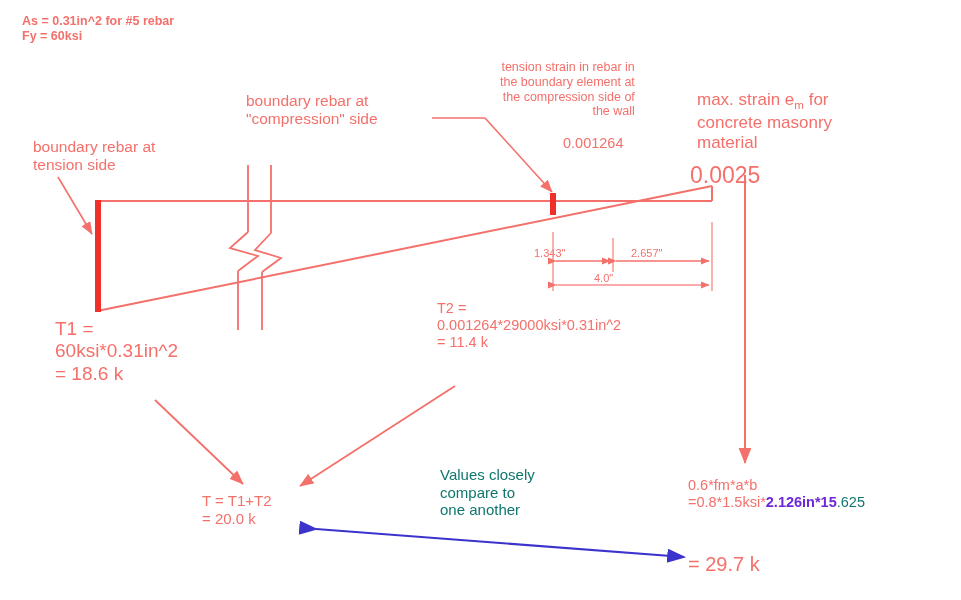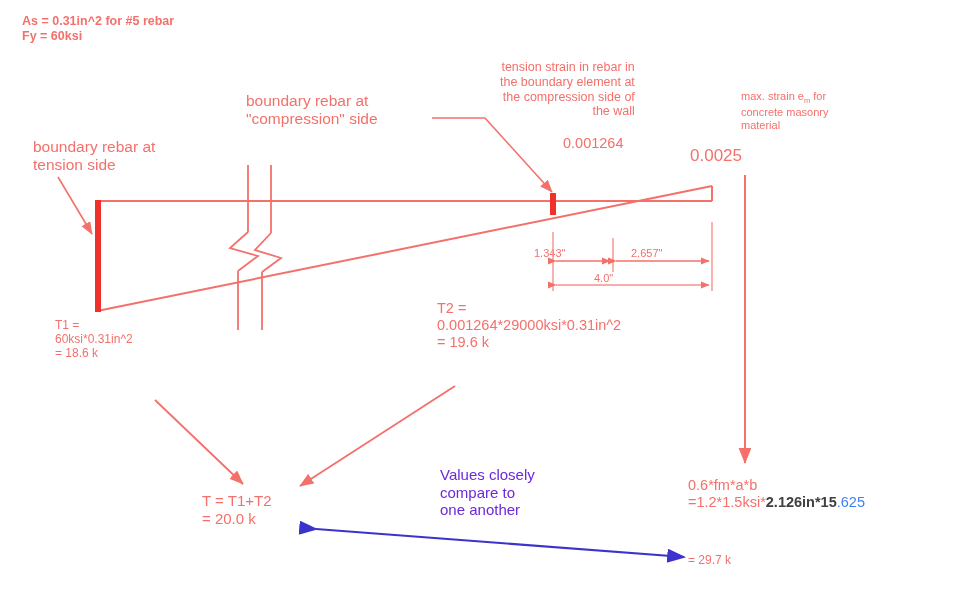--- a/index.html
+++ b/index.html
@@ -1,41 +1,41 @@
 <!DOCTYPE html>
 <html><head>
 <meta charset="utf-8">
 <style>
   html,body{margin:0;padding:0;}
   body{
     width:961px;height:600px;position:relative;background:#ffffff;
     font-family:"Liberation Sans", sans-serif;overflow:hidden;
   }
   .lbl{position:absolute;color:#f4706b;white-space:pre;line-height:1.18;}
-  .blue{color:#6d28d9;}
+  .blue{color:#0f766e;}
   svg.overlay{position:absolute;left:0;top:0;width:961px;height:600px;pointer-events:none;}
 
   #as-note{left:22px;top:14px;font-size:12.5px;font-weight:bold;}
   #compression-label{left:246px;top:92px;font-size:15.5px;}
   #tension-label{left:33px;top:138px;font-size:15.5px;}
   #strain-note{left:500px;top:60px;font-size:12.5px;text-align:right;}
   #strain-value{left:563px;top:135px;font-size:14.5px;}
-  #maxstrain-note{left:697px;top:90px;font-size:11px;margin-left:44px;}
-  #maxstrain-value{left:690px;top:146px;font-size:17px;}
-  #t1-block{left:55px;top:318px;font-size:12px;}
+  #maxstrain-note{left:697px;top:90px;font-size:17px;}
+  #maxstrain-value{left:690px;top:162px;font-size:23px;}
+  #t1-block{left:55px;top:318px;font-size:19px;}
   #t2-block{left:437px;top:300px;font-size:14.5px;}
   #sum-block{left:202px;top:492px;font-size:15px;}
   #compare-note{left:440px;top:466px;font-size:15px;}
   #cforce-block{left:688px;top:477px;font-size:14.5px;}
-  #cforce-result{left:688px;top:553px;font-size:12px;}
+  #cforce-result{left:688px;top:553px;font-size:20px;}
   #dim-left{left:534px;top:247px;font-size:11px;}
   #dim-right{left:631px;top:247px;font-size:11px;}
   #dim-total{left:594px;top:272px;font-size:11px;}
-  .b{font-weight:bold;color:#404040;}
-  .lt{color:#3b82f6;}
+  .b{font-weight:bold;color:#6d28d9;}
+  .lt{color:#0f766e;}
   sub{font-size:0.68em;}
 </style>
 </head>
 <body>
 
 <div class="lbl" id="as-note">As = 0.31in^2 for #5 rebar
 Fy = 60ksi</div>
 
 <div class="lbl" id="compression-label">boundary rebar at
 "compression" side</div>
@@ -52,30 +52,30 @@
 <div class="lbl" id="maxstrain-note"><span>max. strain e</span><sub>m</sub><span> for</span>
 <span>concrete masonry
 material</span></div>
 <div class="lbl" id="maxstrain-value">0.0025</div>
 
 <div class="lbl" id="t1-block">T1 =
 60ksi*0.31in^2
 = 18.6 k</div>
 <div class="lbl" id="t2-block">T2 =
 0.001264*29000ksi*0.31in^2
-= 19.6 k</div>
+= 11.4 k</div>
 <div class="lbl" id="sum-block">T = T1+T2
 = 20.0 k</div>
 
 <div class="lbl blue" id="compare-note">Values closely
 compare to
 one another</div>
 
 <div class="lbl" id="cforce-block"><span>0.6*fm*a*b</span>
-<span>=1.2*1.5ksi*</span><span class="b">2.126in</span><span class="b">*15</span><span class="lt">.625</span></div>
+<span>=0.8*1.5ksi*</span><span class="b">2.126in</span><span class="b">*15</span><span class="lt">.625</span></div>
 <div class="lbl" id="cforce-result">= 29.7 k</div>
 
 <div class="lbl" id="dim-left">1.343"</div>
 <div class="lbl" id="dim-right">2.657"</div>
 <div class="lbl" id="dim-total">4.0"</div>
 
 <svg class="overlay" viewBox="0 0 961 600">
   <defs>
     <marker id="ar-red" markerWidth="9" markerHeight="9" refX="7.5" refY="3.2" orient="auto">
       <path d="M0,0 L8,3.2 L0,6.4 z" fill="#f4706b"></path>

